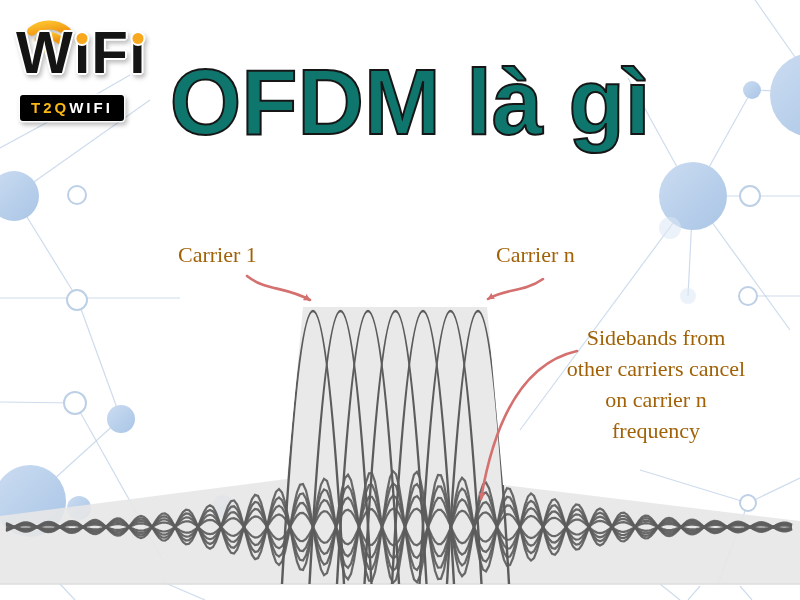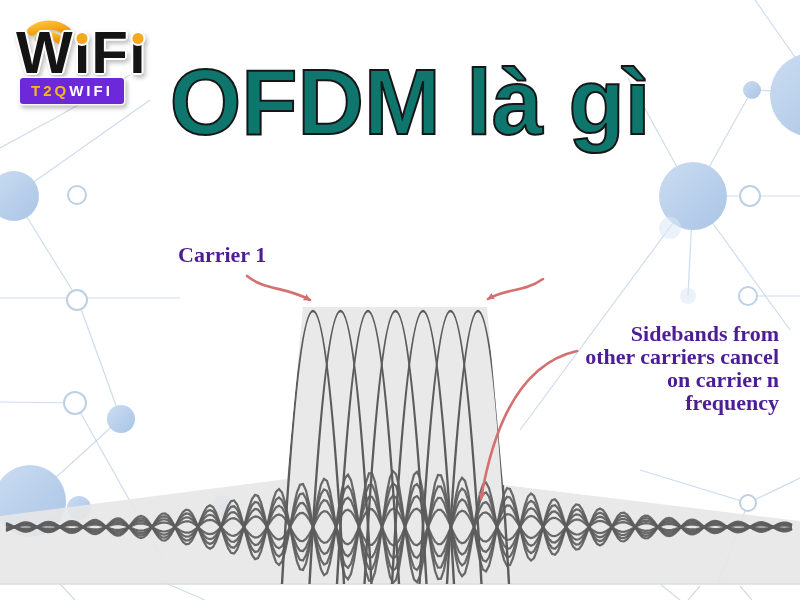--- a/index.html
+++ b/index.html
@@ -5,25 +5,25 @@
   html,body{margin:0;padding:0;background:#fff;}
   .stage{position:relative;width:800px;height:600px;overflow:hidden;background:#ffffff;
          font-family:"Liberation Sans",sans-serif;}
   .stage svg{position:absolute;left:0;top:0;}
   
   .title{position:absolute;left:120px;top:44px;width:580px;height:120px;
          text-align:center;font-size:92px;line-height:116px;font-weight:bold;
          color:#0f766e;-webkit-text-stroke:2px #161616;letter-spacing:0px;
          font-family:"Liberation Sans",sans-serif;z-index:4;}
   
-  .dlabel{position:absolute;font-family:"Liberation Serif",serif;color:#4c1d95;z-index:3;font-weight:bold;}
+  .dlabel{position:absolute;font-family:"Liberation Serif",serif;color:#a16207;z-index:3;}
   .carrier1{left:178px;top:242px;font-size:22px;}
   .carriern{left:496px;top:242px;font-size:22px;}
-  .sbnote{left:533px;top:322px;width:246px;text-align:right;font-size:22px;
-          line-height:23px;white-space:pre-line;}
+  .sbnote{left:533px;top:322px;width:246px;text-align:center;font-size:22px;
+          line-height:31px;white-space:pre-line;}
   
   .logo{position:absolute;left:10px;top:4px;width:170px;height:104px;z-index:5;
         filter:drop-shadow(2px 3px 2px rgba(0,0,0,0.25));}
   .wifi-ico{position:absolute;left:46px;top:0px;}
   .wifi-word{position:absolute;left:6px;top:22px;font-size:60px;font-weight:bold;
              color:#141414;letter-spacing:1px;line-height:54px;
              text-shadow:-2px 0 #fff,2px 0 #fff,0 -2px #fff,0 2px #fff,
                          -1px -1px #fff,1px 1px #fff,1px -1px #fff,-1px 1px #fff;}
   .wifi-word .ch{position:relative;display:inline-block;}
   .wifi-word .idot{position:absolute;left:50%;transform:translateX(-50%);top:7px;
@@ -129,36 +129,37 @@
       <g>
         <path d="M247,276 C266,291 284,286 310,300" fill="none" stroke="#d4706f" stroke-width="2.6" stroke-linecap="round" marker-end="url(#ah)"></path>
         <path d="M543,279 C523,293 506,288 488,299" fill="none" stroke="#d4706f" stroke-width="2.6" stroke-linecap="round" marker-end="url(#ah)"></path>
         <path d="M577,351 C528,362 496,410 481,499" fill="none" stroke="#d4706f" stroke-width="2.6" stroke-linecap="round" marker-end="url(#ah)"></path>
       </g>
     </svg>
 
   <div class="title">OFDM là gì</div>
 
   <div class="dlabel carrier1">Carrier 1</div>
+  <div class="dlabel carriern">Carrier n</div>
   <div class="dlabel sbnote">Sidebands from
 other carriers cancel
 on carrier n
 frequency</div>
 
   <div class="logo">
     <svg class="wifi-ico" width="78" height="50" viewBox="0 0 78 50">
       <defs>
         <linearGradient id="wg" x1="0" y1="0" x2="1" y2="1">
           <stop offset="0" stop-color="#fbbf2c"></stop>
             <stop offset="1" stop-color="#f1940f"></stop>
         </linearGradient>
       </defs>
       <path d="M21.6,27.3 A27,27 0 0 1 56.4,27.3" fill="none" stroke="url(#wg)" stroke-width="9" stroke-linecap="round"></path>
       <path d="M28.7,35.7 A16,16 0 0 1 49.3,35.7" fill="none" stroke="url(#wg)" stroke-width="8" stroke-linecap="round"></path>
       <circle cx="39" cy="45" r="5.5" fill="url(#wg)"></circle>
     </svg>
     <div class="wifi-word" id="wifi-word"><span class="ch">W</span><span class="ch">ı<span class="idot"></span></span><span class="ch">F</span><span class="ch">ı<span class="idot"></span></span></div>
-    <div class="badge" style="background: #6d28d9;">
+    <div class="badge" style="background: #000000; margin-top: 17px;">
       <span class="t2q">T2Q</span><span class="wif">WIFI</span>
     </div>
   </div>
 
 </div>
 
 </body></html>

